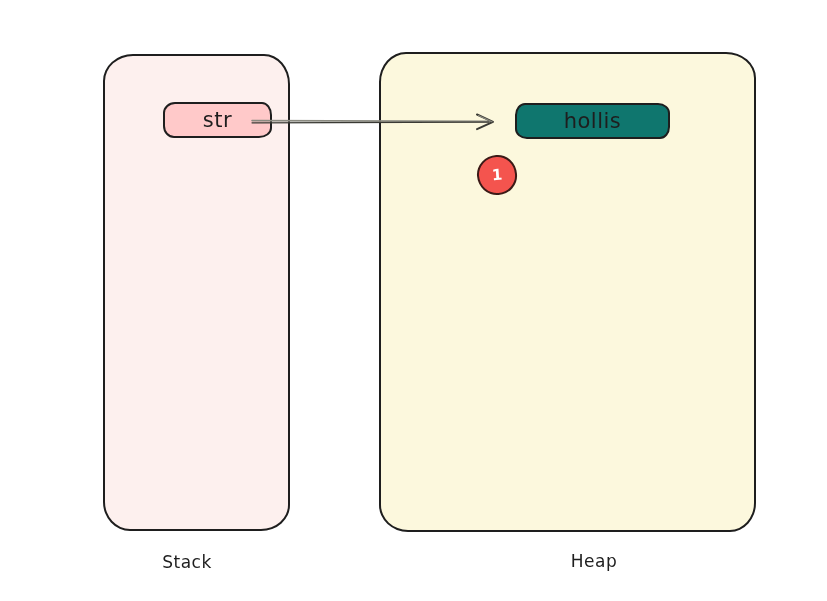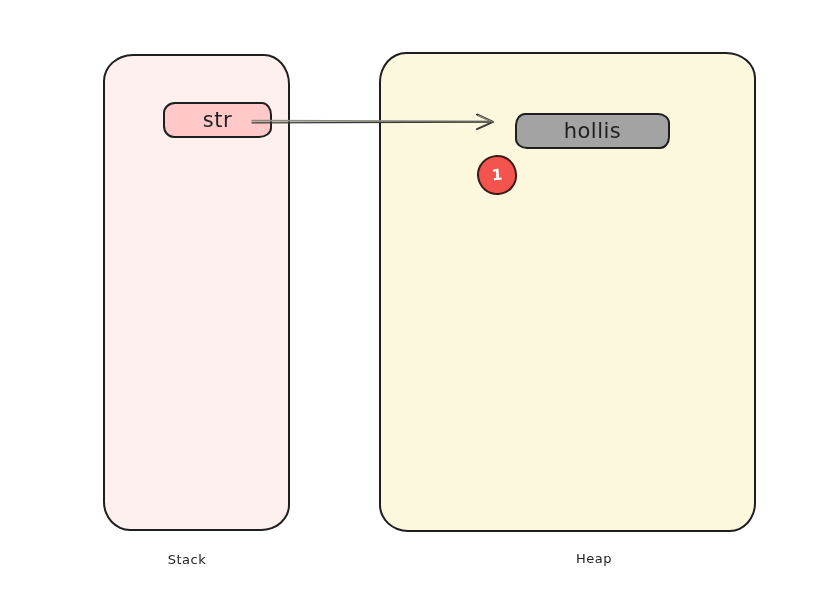--- a/index.html
+++ b/index.html
@@ -46,23 +46,23 @@
     letter-spacing: 0.5px;
     margin-left: 20px;
   }
   .str-node {
     left: 143px; top: 102px;
     width: 109px; height: 36px;
     background: #ffc9c9;
     border-radius: 12px 10px 13px 11px / 11px 13px 10px 12px;
   }
   .hollis-node {
-    left: 495px; top: 113px;
+    left: 495px; top: 103px;
     width: 155px; height: 36px;
-    background: #a3a3a3;
+    background: #0f766e;
     border-radius: 10px 12px 10px 12px / 12px 10px 12px 10px;
   }
   
   .badge {
     position: absolute;
     left: 477px; top: 155px;
     width: 40px; height: 40px;
     background: #f4544e;
     border: 2.5px solid #3b1a17;
     box-sizing: border-box;
@@ -71,21 +71,21 @@
     align-items: center;
     justify-content: center;
     color: #ffffff;
     font-size: 15px;
     font-weight: bold;
     transform: rotate(-4deg);
   }
   
   .region-label {
     position: absolute;
-    font-size: 13px;
+    font-size: 17px;
     letter-spacing: 0.5px;
     color: #1e1e1e;
     transform: translateX(-50%);
     white-space: nowrap;
   }
   .stack-label { left: 187px; top: 552px; }
   .heap-label  { left: 594px; top: 551px; }
   
   .arrow-layer {
     position: absolute;

